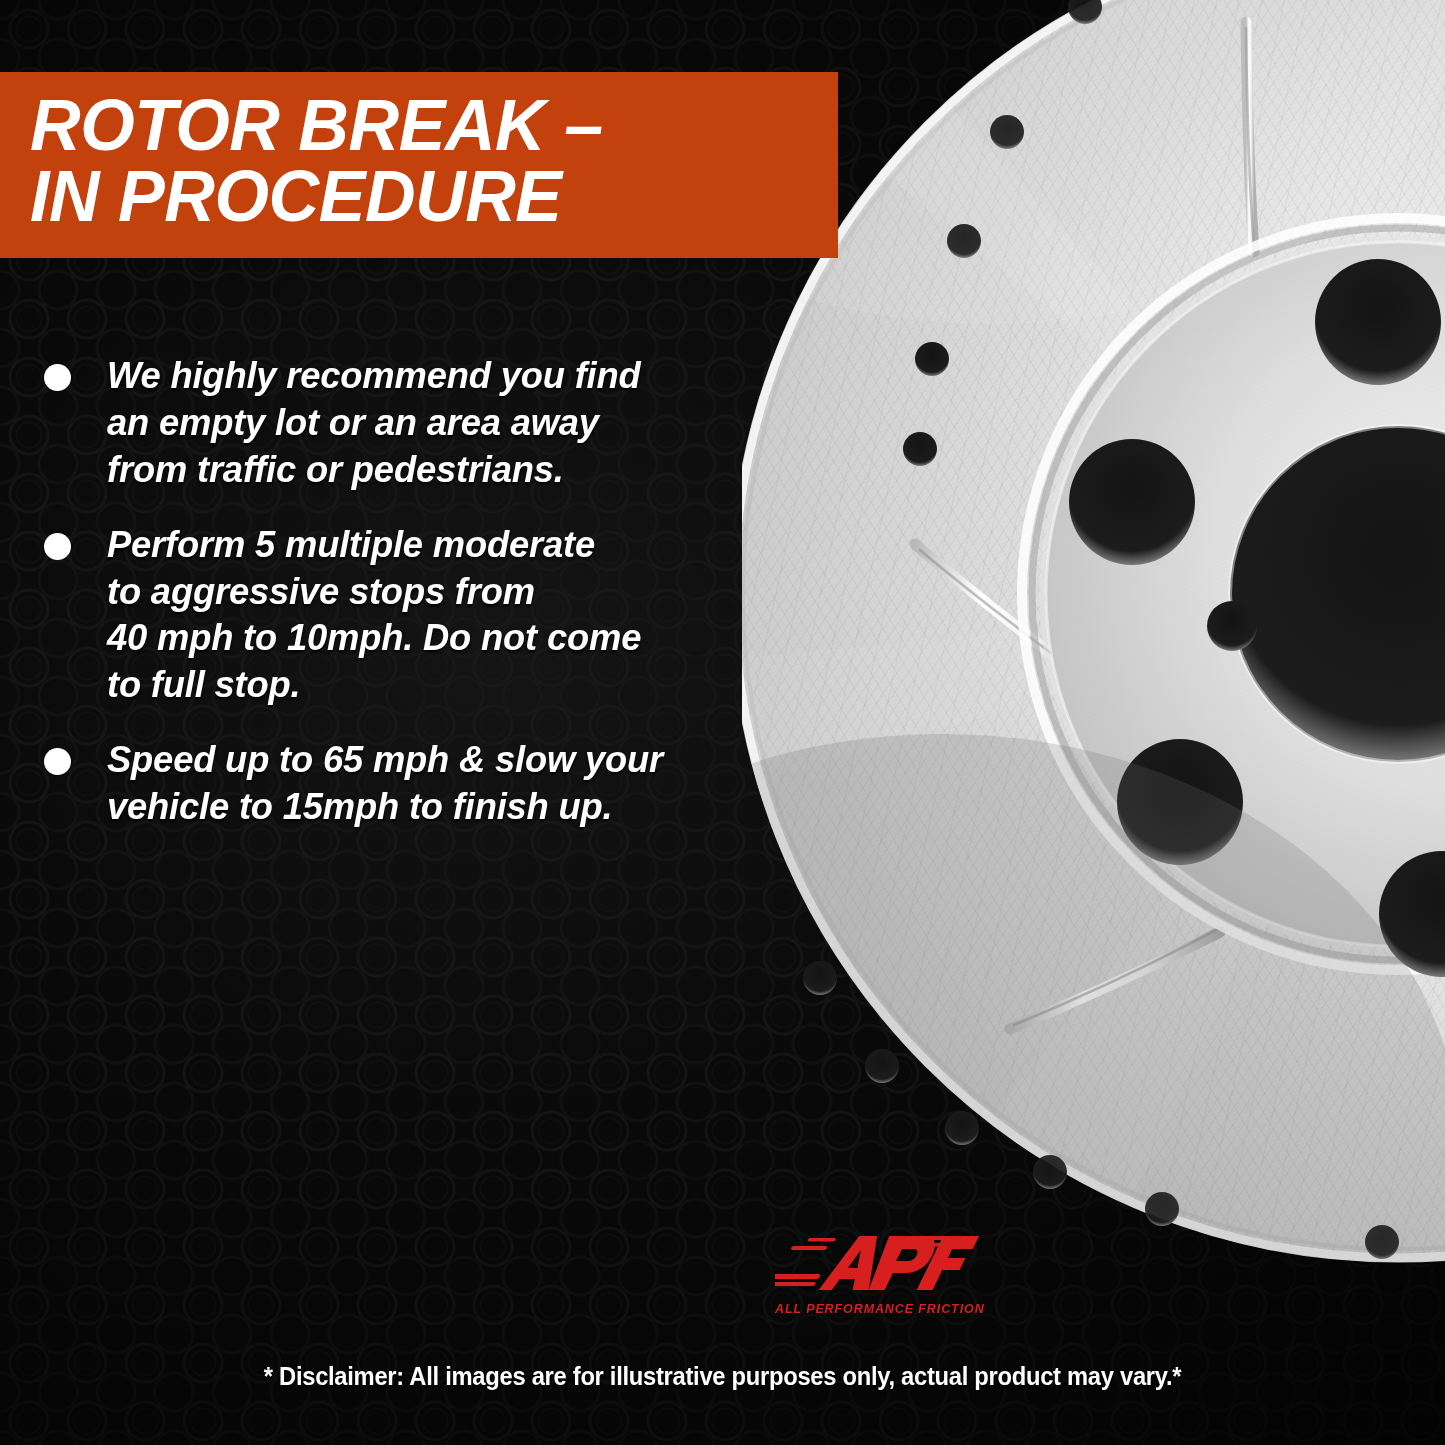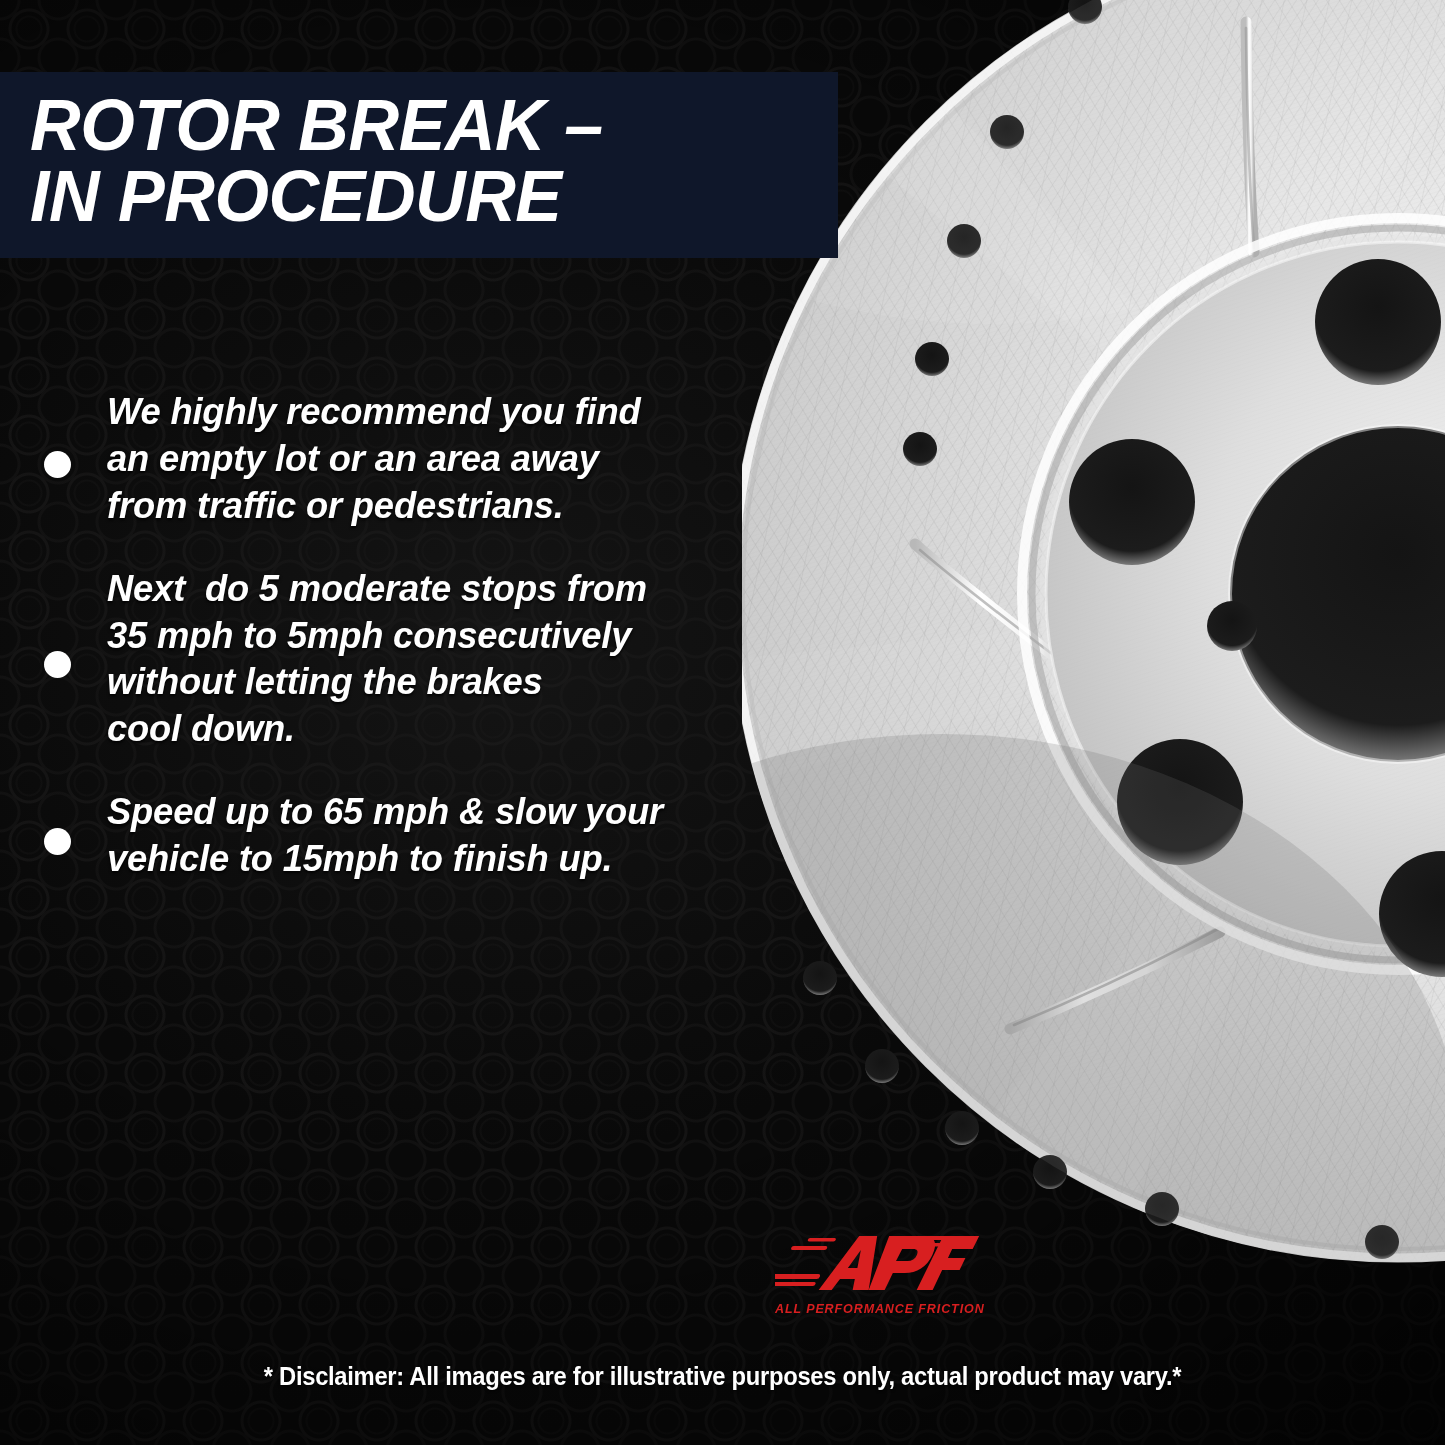--- a/index.html
+++ b/index.html
@@ -61,21 +61,21 @@
     height: 1620px;
     overflow: hidden;
   }
 
   
   .title-banner {
     position: absolute;
     left: 0;
     top: 72px;
     width: 838px;
-    background: #0f172a;
+    background: #c2410c;
     padding: 18px 30px 26px 30px;
     box-sizing: border-box;
     z-index: 30;
   }
   .title-line {
     color: #ffffff;
     font-family: "Liberation Sans", sans-serif;
     font-weight: bold;
     font-style: italic;
     font-size: 73px;
@@ -90,23 +90,22 @@
   .bullets {
     position: absolute;
     left: 44px;
     top: 352px;
     width: 720px;
     z-index: 30;
   }
   .bullet-item {
     position: relative;
     display: flex;
-    align-items: center;
+    align-items: flex-start;
     margin-bottom: 28px;
-    margin-top: 36px;
   }
   .bullet-dot {
     flex: 0 0 auto;
     width: 27px;
     height: 27px;
     border-radius: 50%;
     background: #ffffff;
     margin-top: 12px;
     margin-right: 0px;
   }
@@ -316,29 +315,29 @@
 
   <div class="bullets">
 
     <div class="bullet-item">
       <span class="bullet-dot"></span>
       <span class="bullet-text">We highly recommend you find
 an empty lot or an area away
 from traffic or pedestrians.</span>
     </div>
 
-
-
     <div class="bullet-item">
       <span class="bullet-dot"></span>
-      <span class="bullet-text">Next  do 5 moderate stops from
-35 mph to 5mph consecutively
-without letting the brakes
-cool down.</span>
+      <span class="bullet-text">Perform 5 multiple moderate
+to aggressive stops from
+40 mph to 10mph. Do not come
+to full stop.</span>
     </div>
+
+
 
 
     <div class="bullet-item">
       <span class="bullet-dot"></span>
       <span class="bullet-text">Speed up to 65 mph &amp; slow your
 vehicle to 15mph to finish up.</span>
     </div>
 
   </div>
 

